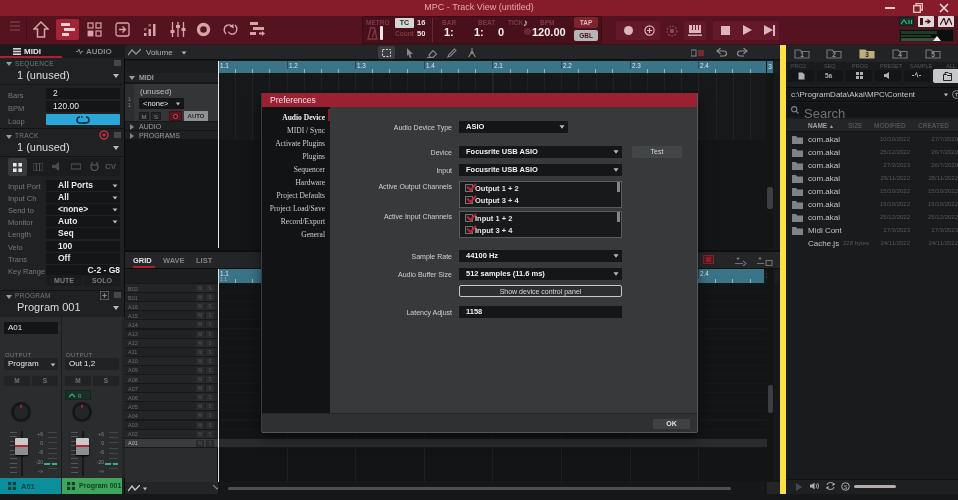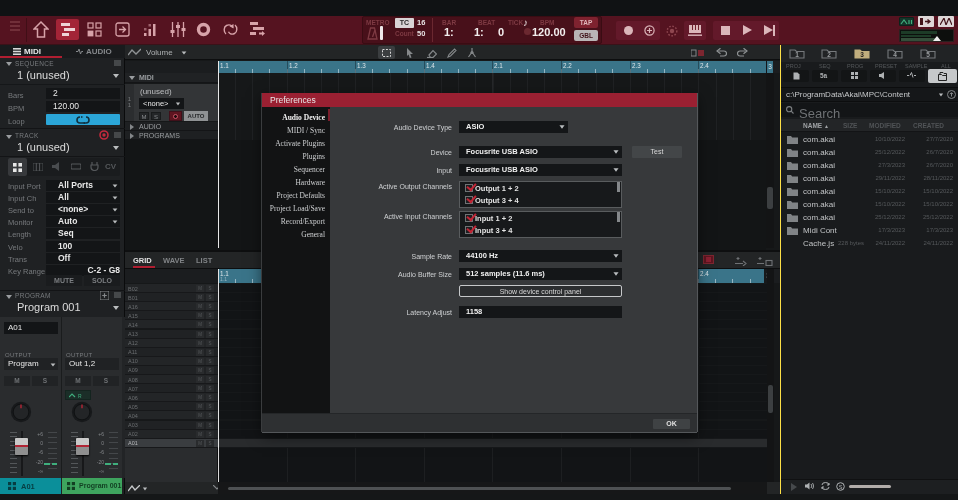--- a/index.html
+++ b/index.html
@@ -20,21 +20,21 @@
 .fld { background:#131517; color:#e8e8e8; font-size:8.5px; }
 .ddarrow { width:0; height:0; border-left:3px solid transparent; border-right:3px solid transparent; border-top:4px solid #b9bcbe; }
 
 
 #leftpanel { left:0; top:45px; width:125px; height:449px; background:#1f2123; border-right:1px solid #0a0b0c; }
 
 
 #center { left:125px; top:45px; width:655px; height:449px; background:#161819; }
 
 
-#browser { left:780px; top:45px; width:178px; height:449px; background:#191b1d; border-left:1px solid #fde047; }
+#browser { left:780px; top:45px; width:178px; height:449px; background:#191b1d; border-left:6px solid #fde047; }
 
 
 #dialog { left:262px; top:93px; width:435px; height:339px; background:#37393b; box-shadow:1px 0 0 #54575a, -1px 0 0 #3a3c3e, 0 1px 0 #54575a, 0 4px 14px rgba(0,0,0,.55); }
 
 #bottomstrip { left:0; top:494px; width:958px; height:6px; background:#151718; }
 
 .sbitem { right:372px; width:120px; text-align:right; color:#cfd1d3; font-size:7.5px;font-family:Liberation Serif, serif; }
 #dialog .sbitem { right:auto; left:0; width:63px; text-align:right; }
 .dlbl { left:60px; width:130px; text-align:right; color:#cfd1d3; font-size:7px; }
 .dfld { height:12px; background:#141618; color:#f0f0f0; font-size:7.5px; font-weight:bold; line-height:12px; padding-left:7px; }
@@ -66,20 +66,31 @@
   repeating-linear-gradient(#44474a 0 1px, transparent 1px 5.2px) 48px 3px / 9px 42px no-repeat;
   position:absolute;
 }
 .fader::before { content:""; position:absolute; left:15px; top:9px; width:13px; height:17px;
   background:linear-gradient(#c9c9c9 0 7px, #b02535 7px 9px, #8f8f8f 9px 17px); border-radius:1px; box-shadow:0 1px 2px #000;}
 .fader::after { content:"+6\A 0\A -6\A -20\A -\221E"; white-space:pre; position:absolute; left:31px; top:1px; font-size:5px; color:#85888b; line-height:9.2px; text-align:right; width:12px; }
 </style>
 </head>
 <body>
 <div id="app">
+  <div class="abs" id="titlebar">
+      <div class="title">MPC - Track View (untitled)</div>
+    <div class="abs" style="left:885px;top:7px;width:10px;height:2px;background:#efc9cd"></div>
+    <svg class="abs" style="left:913px;top:3px" width="10" height="10" viewBox="0 0 10 10">
+        <rect x="0.7" y="2.7" width="6.6" height="6.6" fill="none" stroke="#efc9cd" stroke-width="1.3"></rect>
+        <path d="M3 2.7 V0.7 H9.3 V7 H7.5" fill="none" stroke="#efc9cd" stroke-width="1.3"></path>
+      </svg>
+    <svg class="abs" style="left:939px;top:3px" width="10" height="10" viewBox="0 0 10 10">
+        <path d="M1 1 L9 9 M9 1 L1 9" stroke="#f4e2e4" stroke-width="1.5"></path>
+      </svg>
+ </div>
   <div class="abs" id="toolbar">
 
     <svg class="abs" style="left:9px;top:5px" width="12" height="10" viewBox="0 0 12 10">
         <g stroke="#7e3d46" stroke-width="1.4">
           <line x1="1" y1="1" x2="11" y2="1"></line>
           <line x1="1" y1="5" x2="11" y2="5"></line>
           <line x1="1" y1="9" x2="11" y2="9"></line>
         </g>
       </svg>
     <div class="abs" style="left:26px;top:2px;width:1px;height:24px;background:#400e16"></div>

